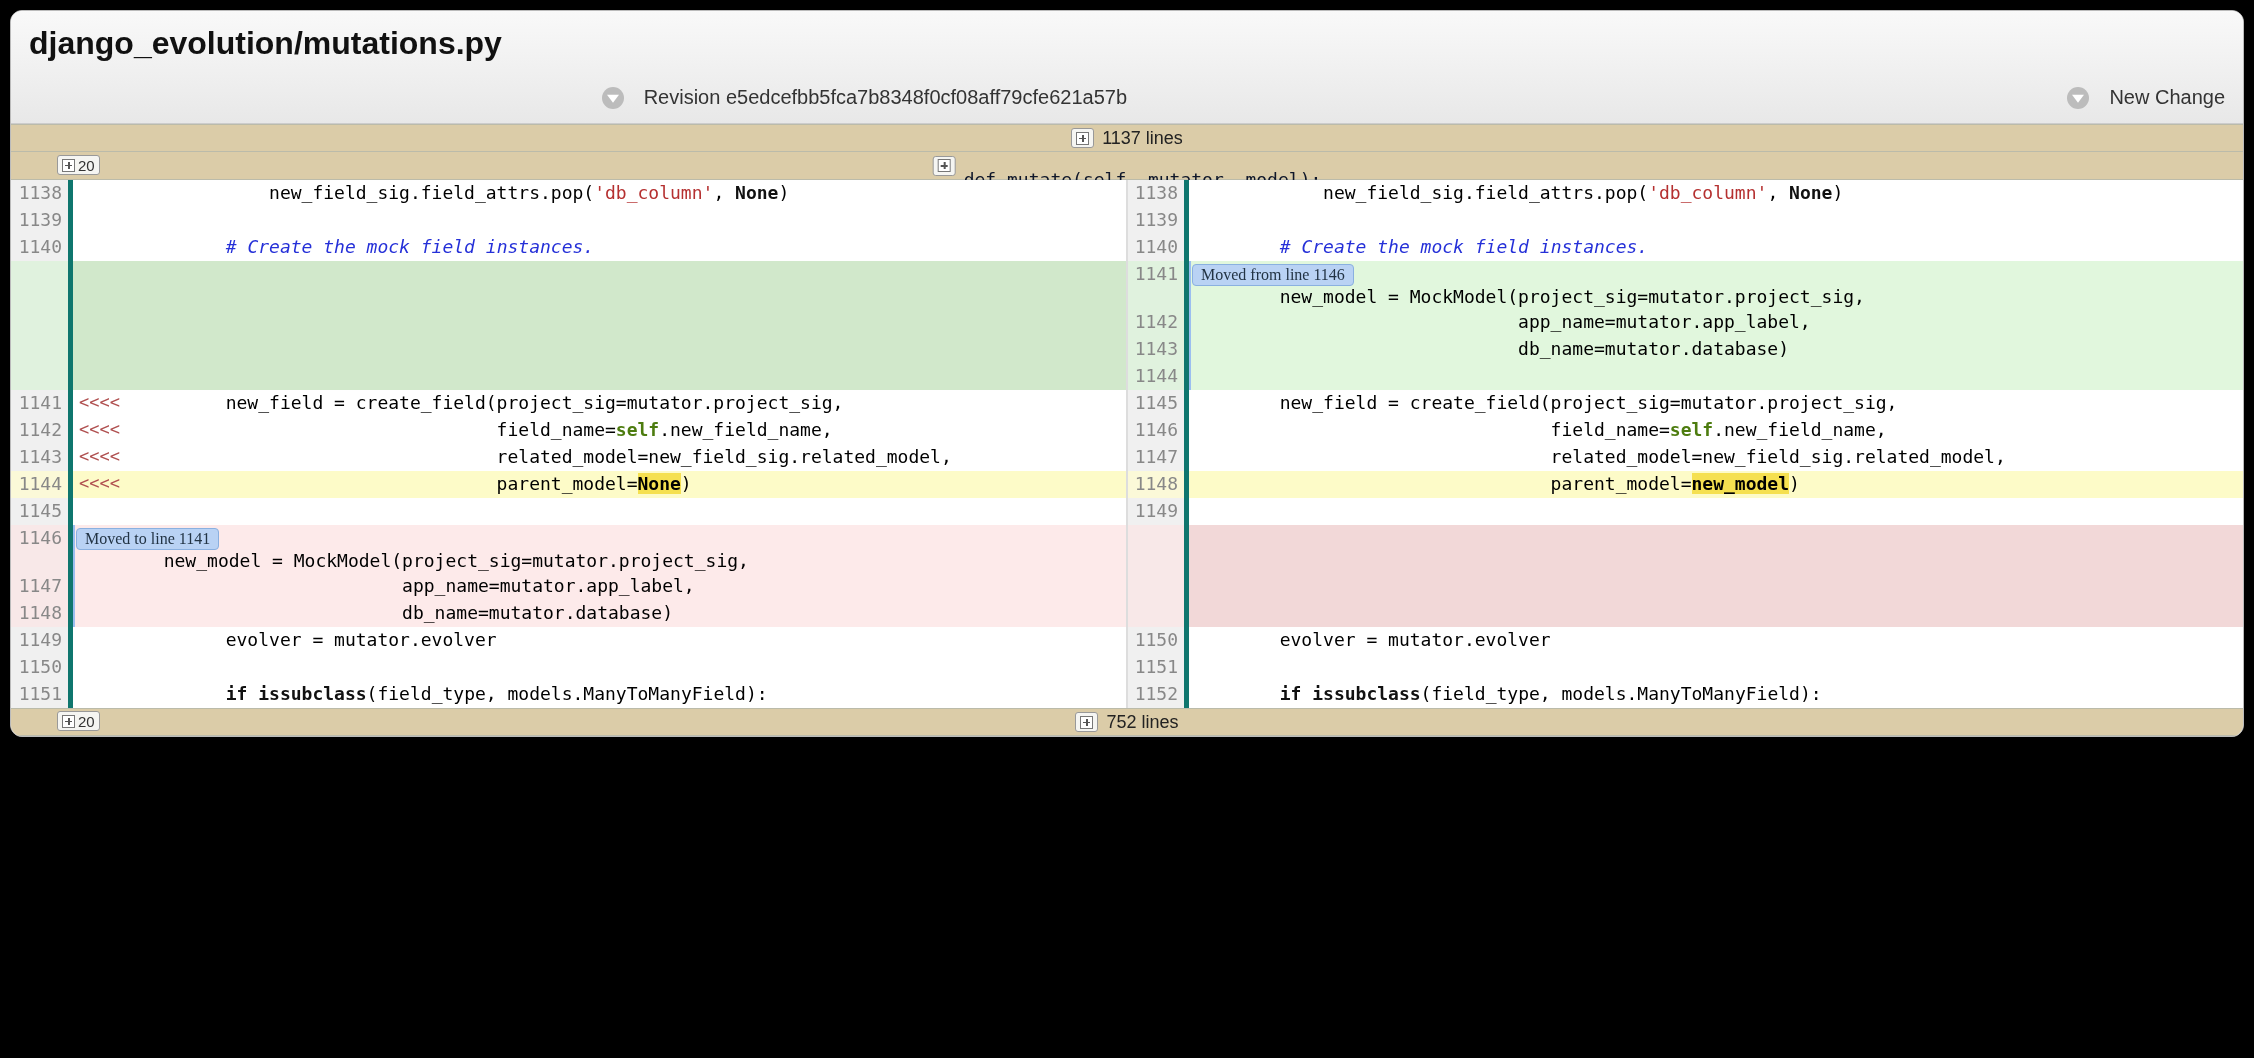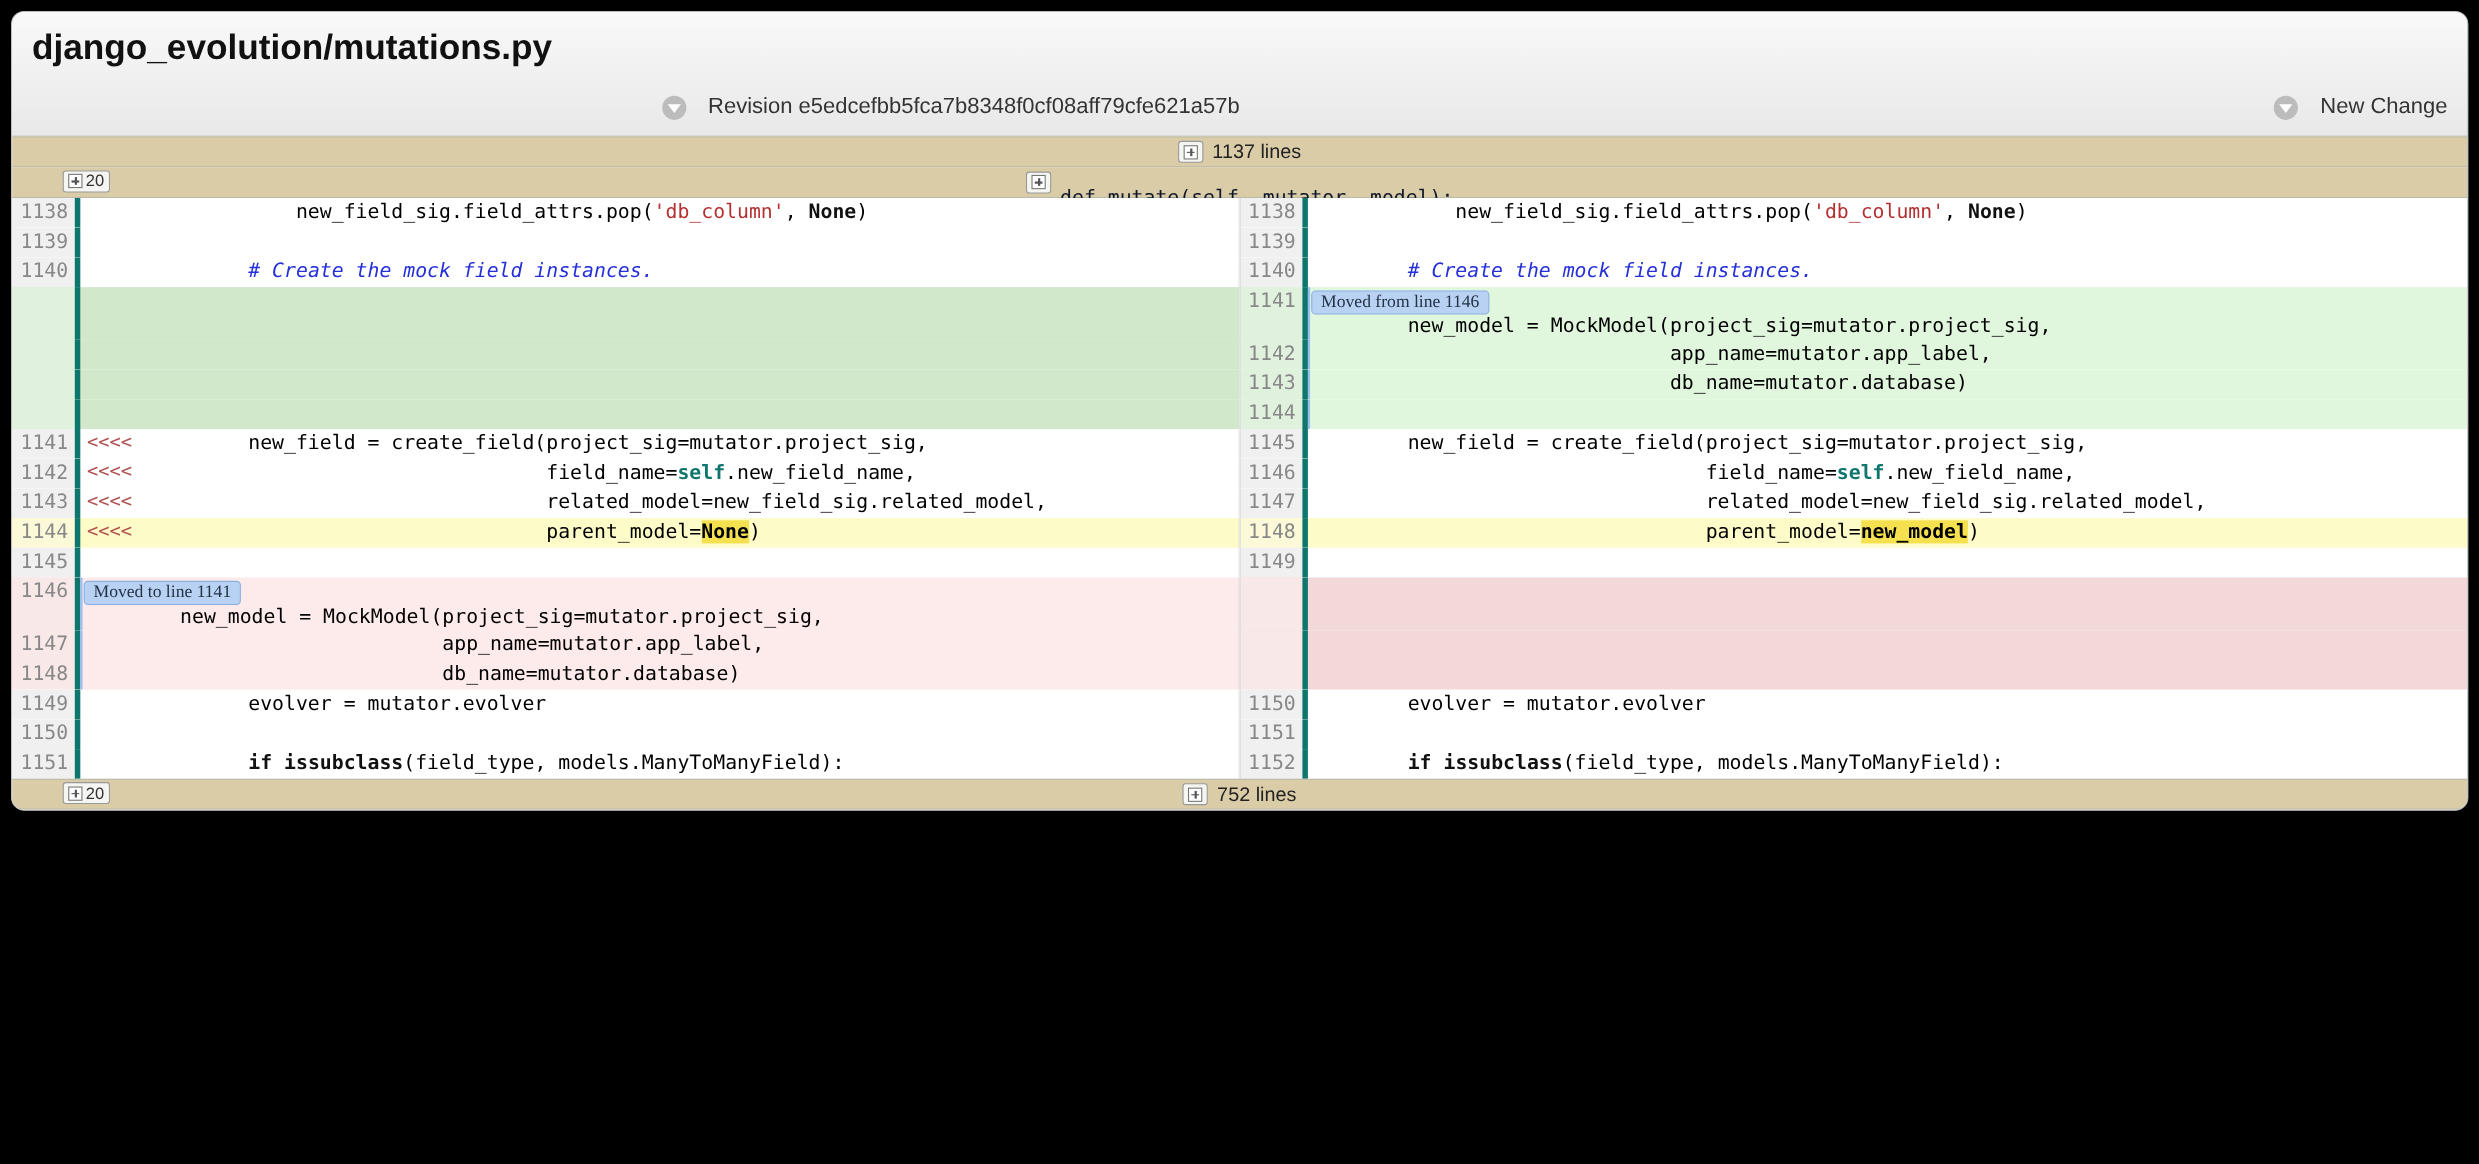--- a/index.html
+++ b/index.html
@@ -195,21 +195,21 @@
       position: absolute;
       left: -4px;
       top: 0;
       bottom: 0;
       width: 6px;
       background: #9bbef0;
       z-index: 1;
     }
     .tok-str { color: #b53030; }
     .tok-kw { font-weight: bold; color: #111; margin-top: 36px; }
-    .tok-self { color: #0f766e; font-weight: bold; }
+    .tok-self { color: #4d7c0f; font-weight: bold; }
     .tok-none { font-weight: bold; color: #111; }
     .tok-comment { color: #2530d8; font-style: italic; }
     .hl { background: #f5e050; font-weight: bold; }
   </style>
 </head>
 <body>
 
 <div class="panel">
 
   <div class="file-header">

